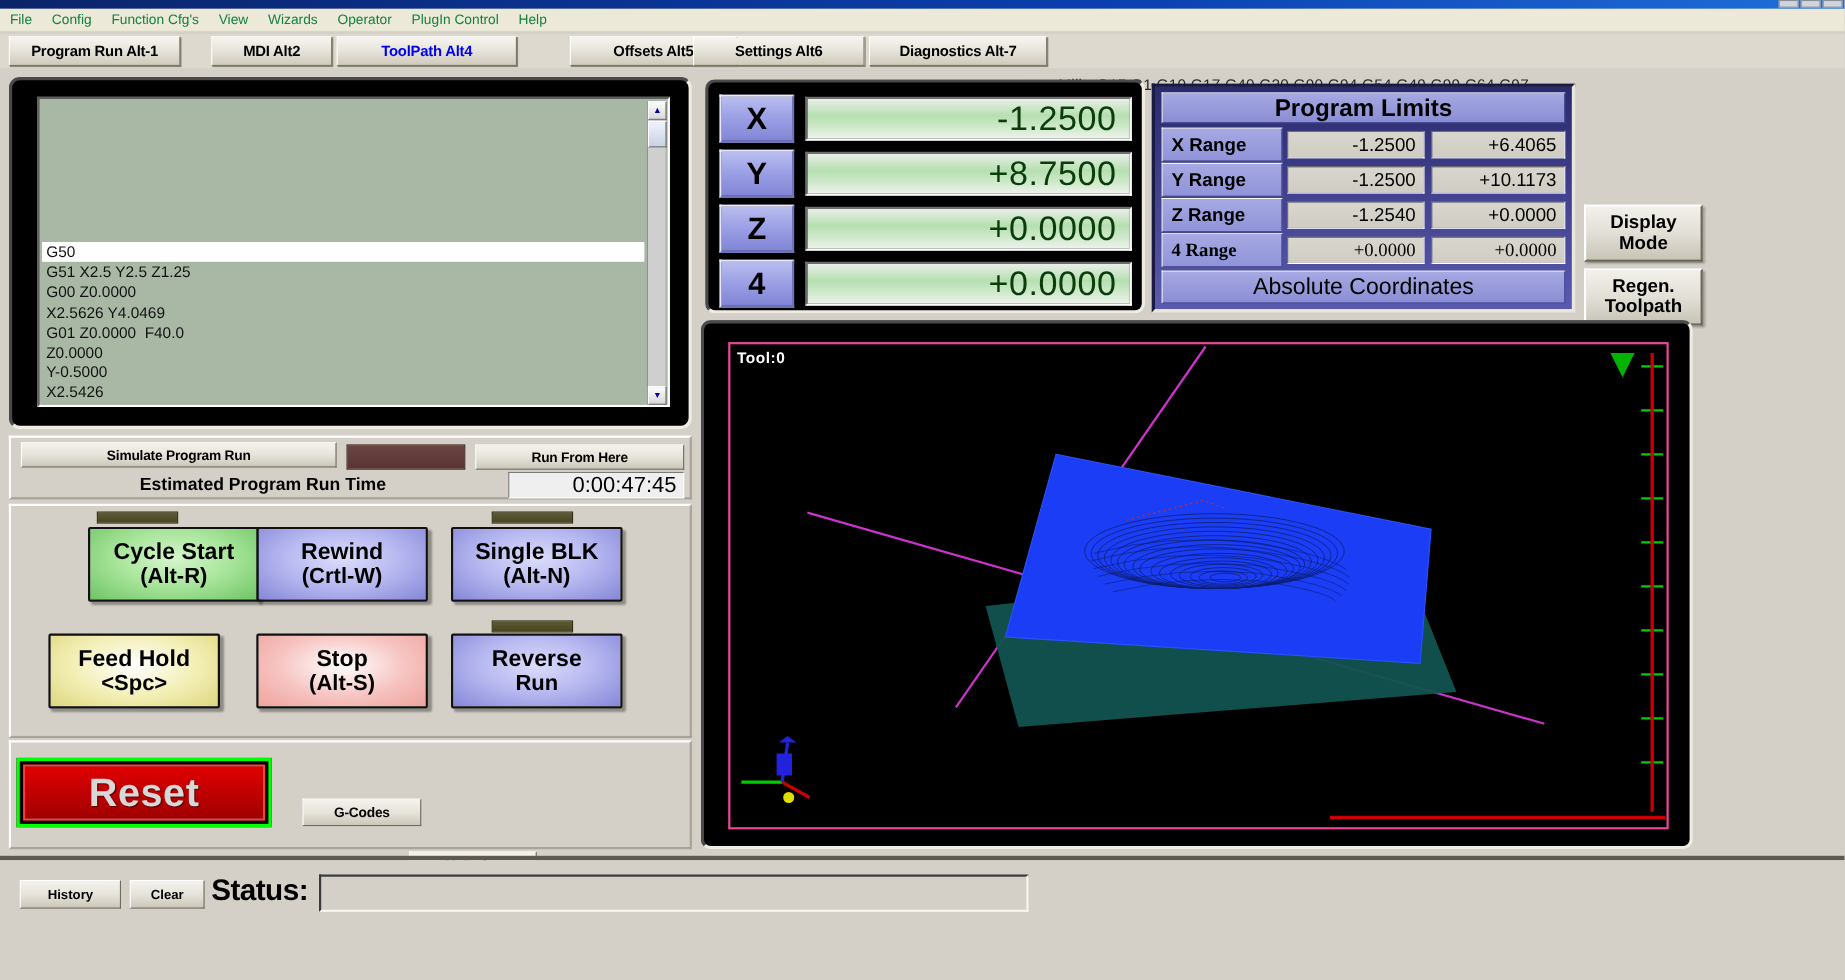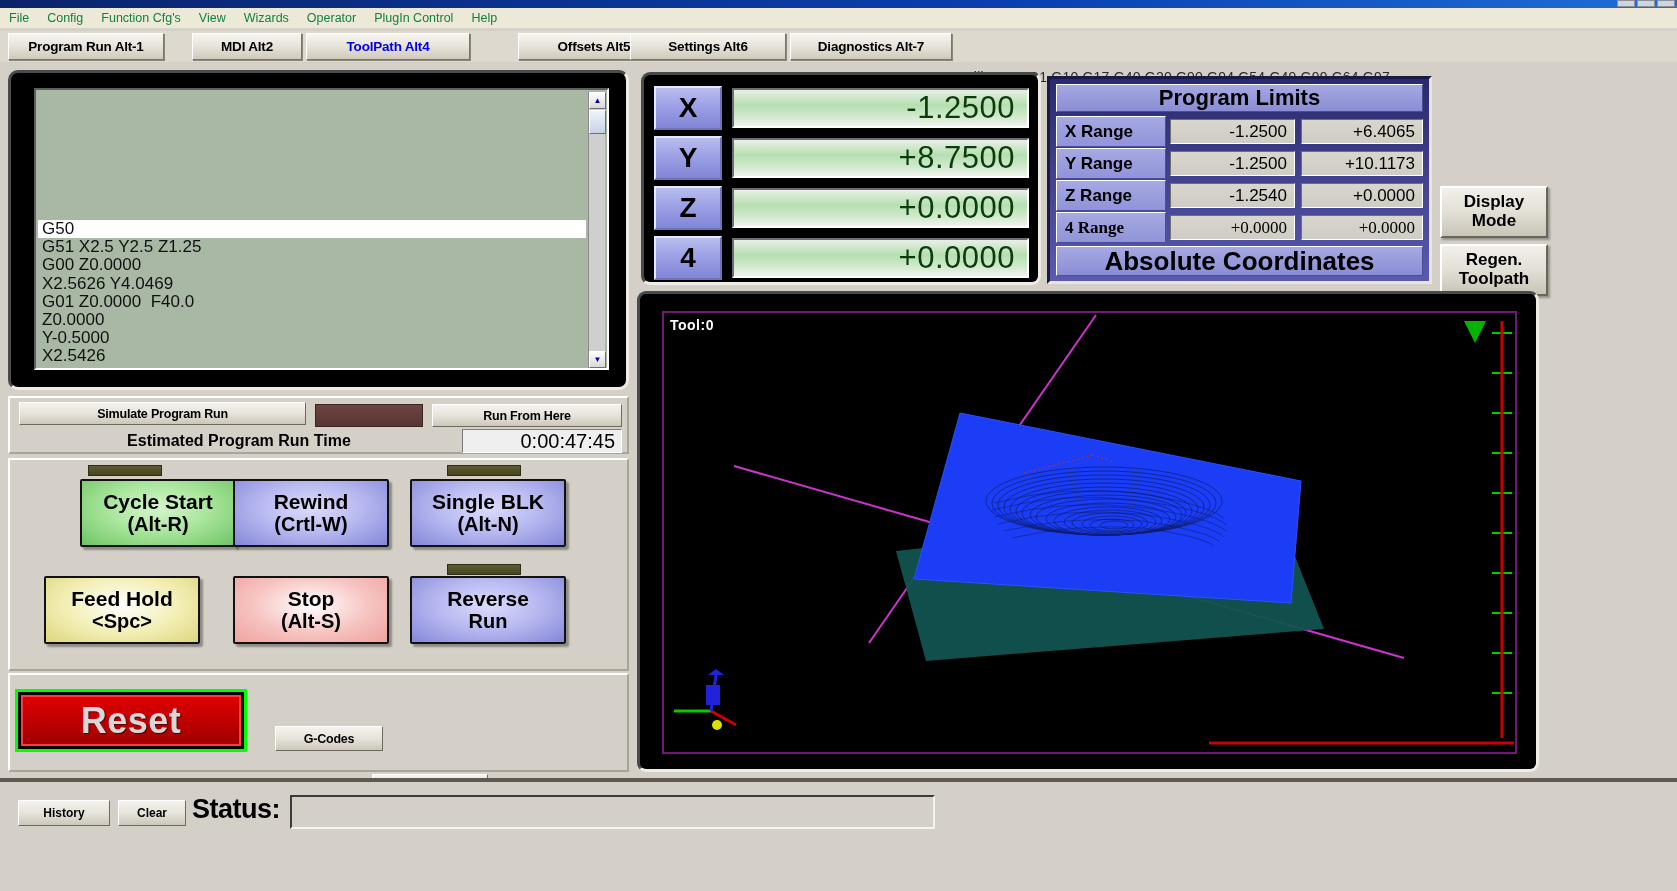--- a/index.html
+++ b/index.html
@@ -73,21 +73,21 @@
   #gcodeInner {
     position: absolute; left: 23px; top: 15px; width: 575px; height: 282px;
     background: #a9b8a4;
     border: 2px solid #5f5f5f;
     border-right-color: #fff; border-bottom-color: #fff;
   }
   #gcodeList {
     position: absolute; left: 2px; top: 2px; width: 548px; height: 276px;
     overflow: hidden;
     font-family: "Liberation Sans", sans-serif;
-    font-size: 17px; color: #111;
+    font-size: 14px; color: #111;
     background: #a9b8a4;
   }
   #gcodeList .spacer { height: 128px; }
   #gcodeList .ln { height: 18.2px; line-height: 18.2px; padding-left: 4px; white-space: pre; }
   #gcodeList .ln.sel { background: #ffffff; }
   .vscroll {
     position: absolute; right: 2px; top: 2px; width: 17px; height: 276px;
     background: #cfcfcf;
     border-left: 1px solid #8a8a8a;
   }
@@ -249,21 +249,21 @@
     display: flex; align-items: center; justify-content: flex-end;
     padding-right: 7px; font-size: 17px; color: #000;
   }
   .limMin { left: 114px; width: 125px; }
   .limMax { left: 245px; width: 122px; }
   #limFooter {
     position: absolute; left: 6px; top: 167px; width: 367px; height: 30px;
     background: linear-gradient(to bottom,#a6a9e2,#8a8dd4);
     border: 1px solid #ffffff; border-right-color:#4b4e94; border-bottom-color:#4b4e94;
     display: flex; align-items: center; justify-content: center;
-    font-size: 26px; font-weight: bold; color: #000;
+    font-size: 21px; font-weight: normal; color: #000;
   }
 
   
   .sidebtn {
     position: absolute; width: 108px; height: 52px;
     background: linear-gradient(to bottom,#f2f0ea 0%,#e2dfd6 50%,#c8c4b7 100%);
     border: 2px solid #6b6758; border-top-color: #fff; border-left-color: #fff;
     display: flex; flex-direction: column; align-items: center; justify-content: center;
     font-size: 17px; font-weight: bold; color: #000; line-height: 1.1;
     cursor: default;
@@ -276,21 +276,21 @@
   #tpOuter {
     position: absolute; left: 637px; top: 291px; width: 902px; height: 481px;
     background: #000;
     border-radius: 9px;
     border-top: 3px solid #4a4a4a; border-left: 3px solid #4a4a4a;
     border-right: 3px solid #efece3; border-bottom: 3px solid #efece3;
   }
   #tpCanvasWrap {
     position: absolute; left: 22px; top: 17px; width: 855px; height: 443px;
     background: #000;
-    border: 2px solid #701a75;
+    border: 2px solid #ec4899;
   }
   #tpToolLabel {
     position: absolute; left: 6px; top: 4px;
     font-size: 14px; font-weight: bold; color: #fff;
     font-family: "Liberation Sans", sans-serif;
     letter-spacing: 0.5px;
     z-index: 5;
   }
   #tpsvg { position: absolute; left: 0; top: 0; width: 855px; height: 443px; }
 

